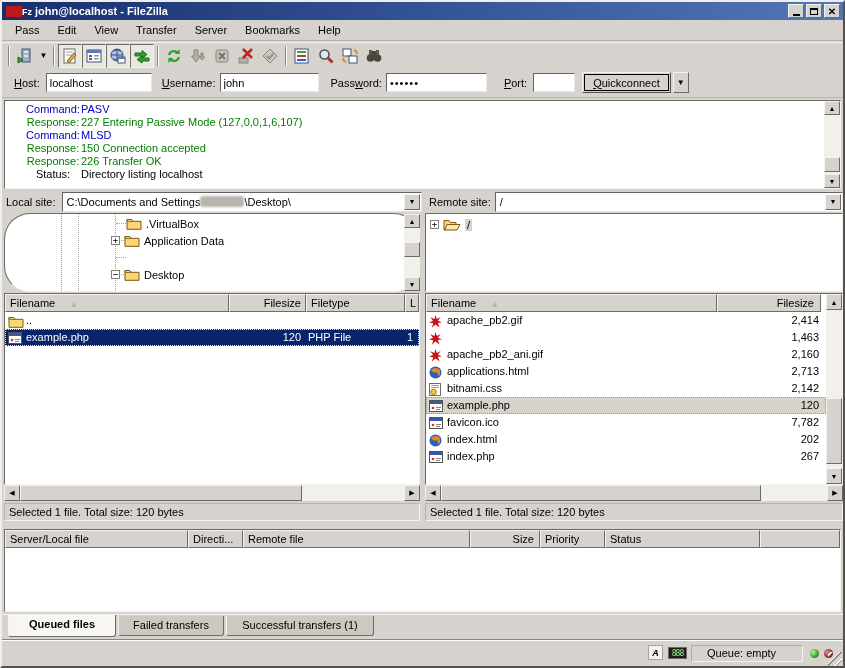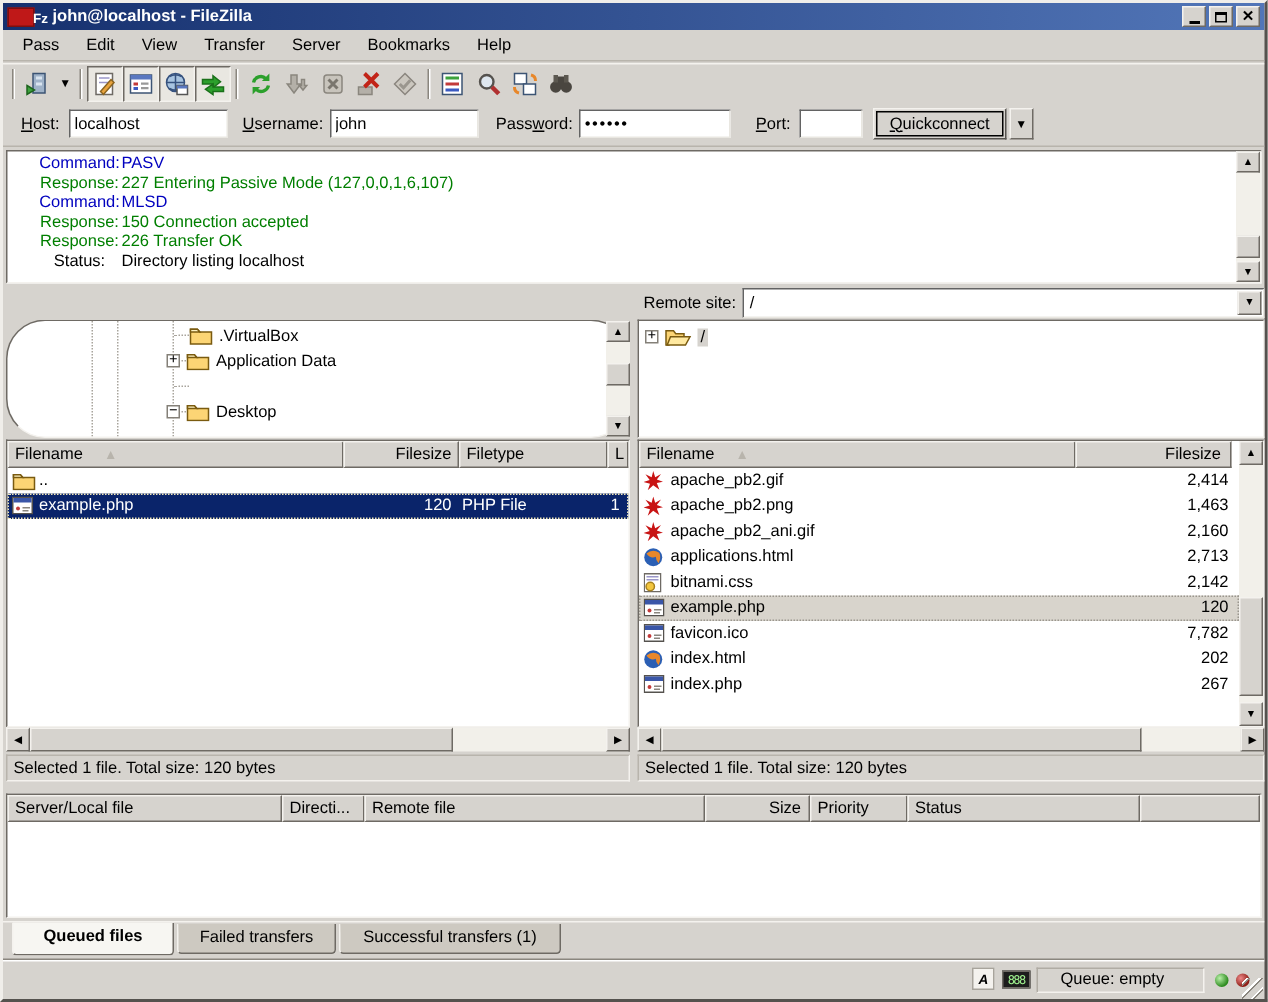--- a/index.html
+++ b/index.html
@@ -297,20 +297,29 @@
         <span class="log-type" style="color: rgb(0, 0, 0);">Status:</span>
         <span style="color: rgb(0, 0, 0);">Directory listing localhost</span>
       </div>
     </div>
   <div class="vscroll" style="left:822px;top:99px;height:87px;">
     <div class="sb-btn" style="top:0;height:14px;">▲</div>
     <div class="sb-thumb" style="left:0;width:16px;top:56px;height:15px;"></div>
     <div class="sb-btn" style="bottom:0;height:14px;">▼</div>
   </div>
 
+  <div class="siterow" style="left:2px;width:418px;">
+    <span style="margin-left:2px">Local site:</span>
+    <div class="combo" style="margin-left:6px;flex:1;">
+      <span>C:\Documents and Settings</span>
+        <span class="redact"></span>
+        <span>\Desktop\</span>
+      <span class="combo-drop">▼</span>
+    </div>
+  </div>
 
   <div class="siterow" style="left:423px;width:418px;">
     <span style="margin-left:4px">Remote site:</span>
     <div class="combo" style="margin-left:4px;flex:1;">
       <span>/</span>
       <span class="combo-drop">▼</span>
     </div>
   </div>
 
   <div class="tree sunken" style="left:2px;width:416px;border-radius:26px;">
@@ -425,21 +434,20 @@
           <span class="cell rc-icon"><svg width="13" height="13" viewBox="0 0 12 12">
               <path d="M6 0 L7.2 3.8 L10.8 1.8 L8.2 5.2 L12 6.6 L8.2 7.4 L9.8 11.5 L6 8.8 L2.6 11.8 L4 7.8 L0 6.8 L3.8 5.6 L1.2 2 L5 3.8 Z" fill="#c81414"></path>
             </svg></span>
           <span class="cell rc-name">apache_pb2.gif</span>
           <span class="cell rc-size">2,414</span>
         </div>
         <div class="flist-row" style="top: 17px; width: 400px;">
           <span class="cell rc-icon"><svg width="13" height="13" viewBox="0 0 12 12">
               <path d="M6 0 L7.2 3.8 L10.8 1.8 L8.2 5.2 L12 6.6 L8.2 7.4 L9.8 11.5 L6 8.8 L2.6 11.8 L4 7.8 L0 6.8 L3.8 5.6 L1.2 2 L5 3.8 Z" fill="#c81414"></path>
             </svg></span>
-          <span class="cell rc-name">apache_pb2.png</span>
           <span class="cell rc-size">1,463</span>
         </div>
         <div class="flist-row" style="top: 34px; width: 400px;">
           <span class="cell rc-icon"><svg width="13" height="13" viewBox="0 0 12 12">
               <path d="M6 0 L7.2 3.8 L10.8 1.8 L8.2 5.2 L12 6.6 L8.2 7.4 L9.8 11.5 L6 8.8 L2.6 11.8 L4 7.8 L0 6.8 L3.8 5.6 L1.2 2 L5 3.8 Z" fill="#c81414"></path>
             </svg></span>
           <span class="cell rc-name">apache_pb2_ani.gif</span>
           <span class="cell rc-size">2,160</span>
         </div>
         <div class="flist-row" style="top: 51px; width: 400px;">

